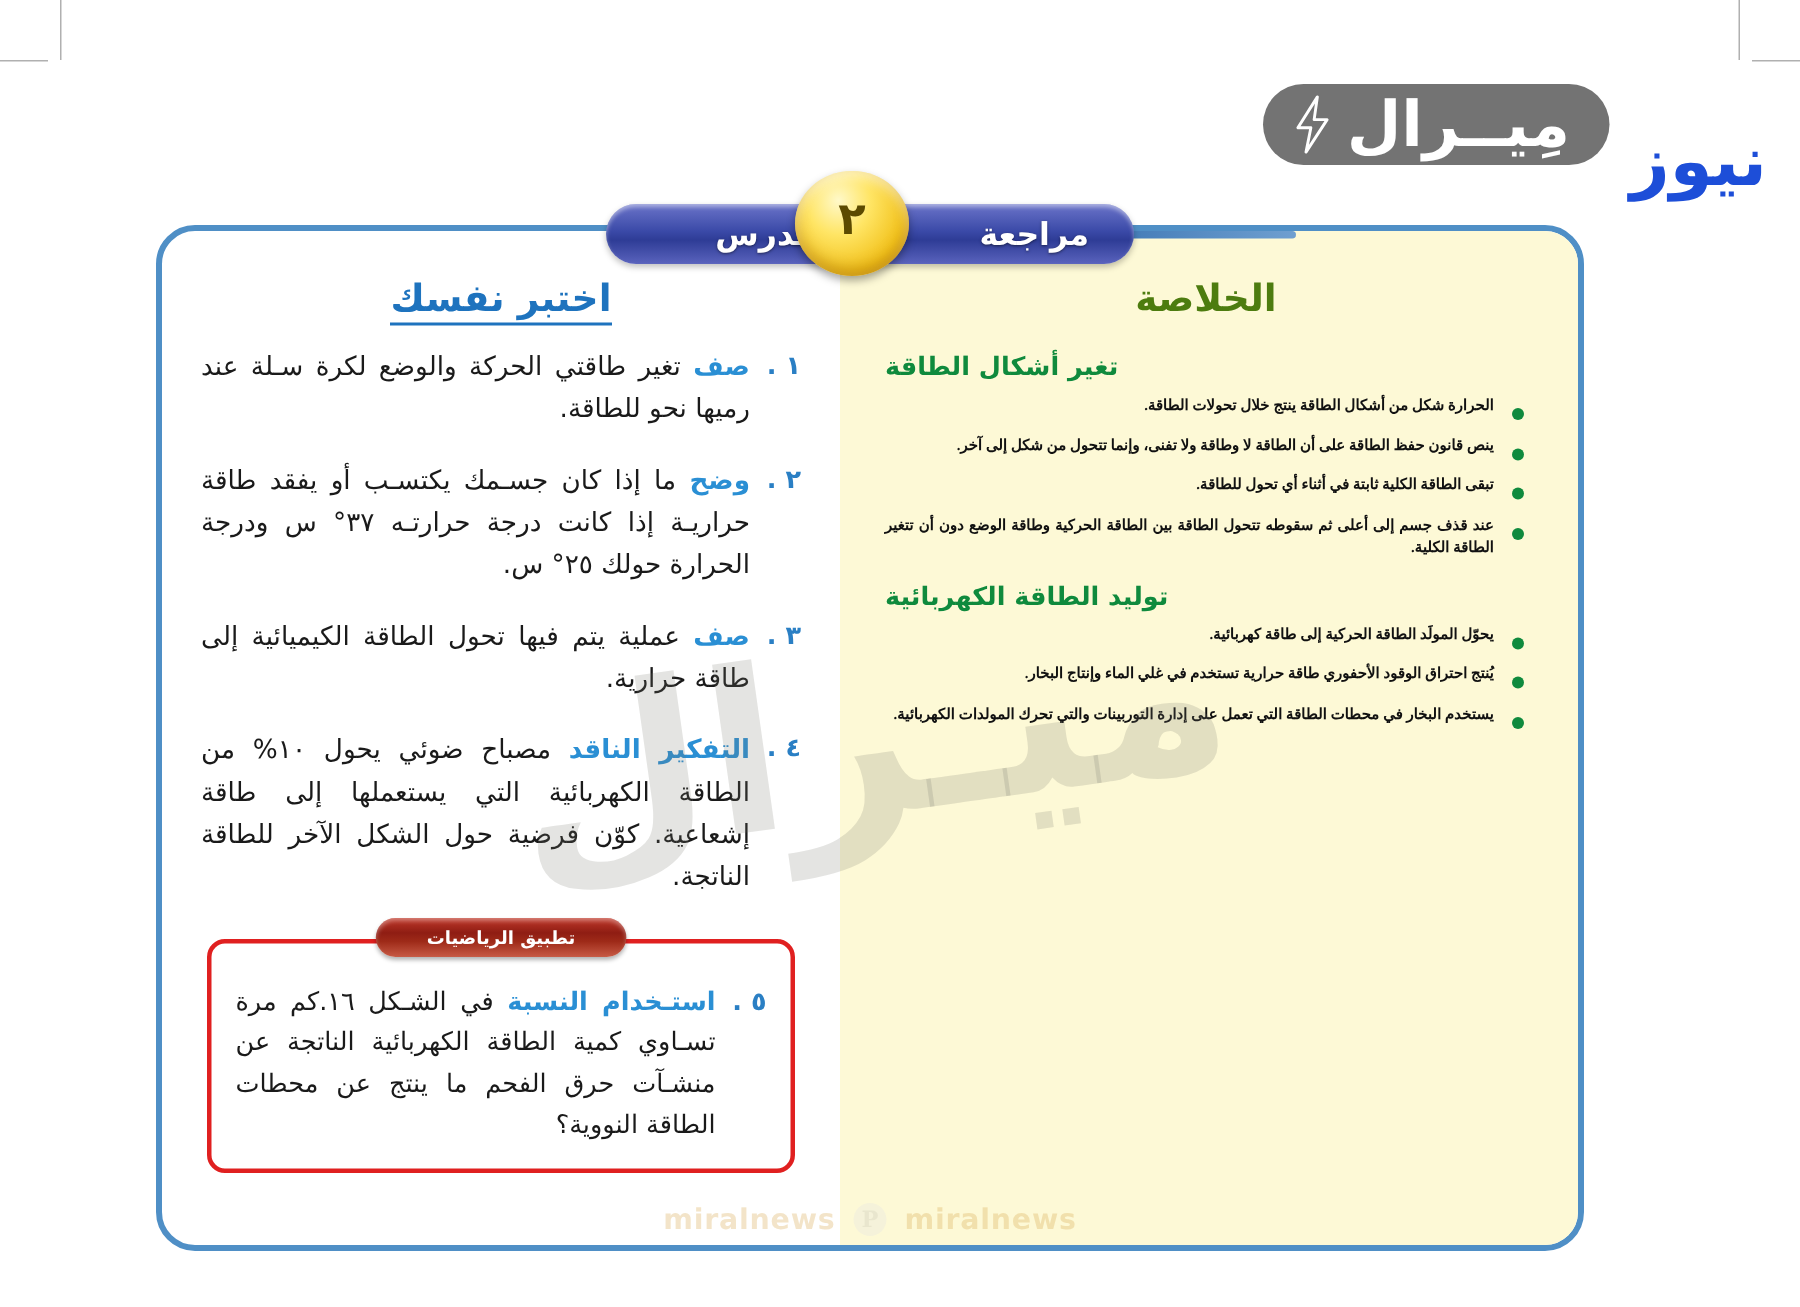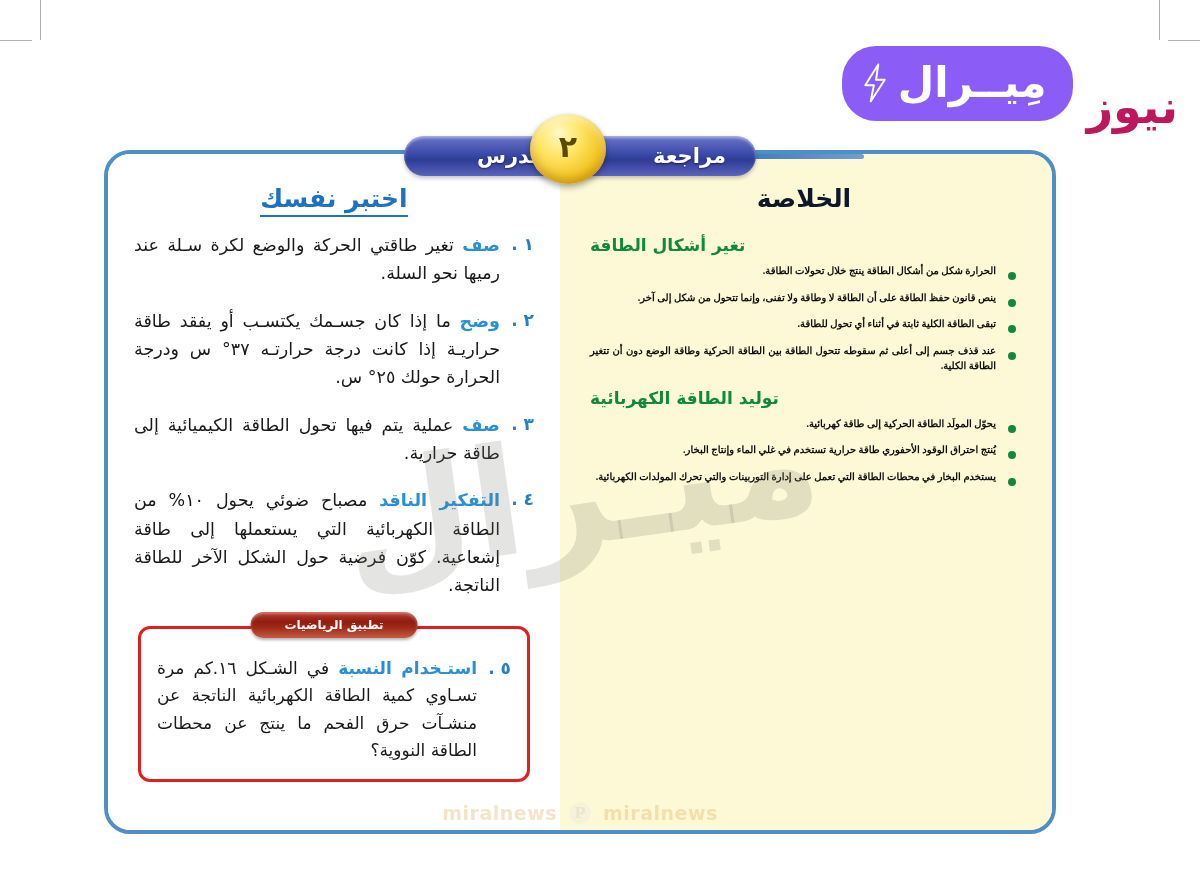--- a/index.html
+++ b/index.html
@@ -35,29 +35,29 @@
     top: 36px;
     right: 22px;
     display: flex;
     align-items: center;
     gap: 14px;
     direction: rtl;
   }
   .brand-word {
     font-size: 46px;
     font-weight: bold;
-    color: #be185d;
+    color: #1d4ed8;
     letter-spacing: -1px;
     line-height: 1;
     margin-top: 48px;
   }
   .brand-pill {
-    background: #8b5cf6;
+    background: #737373;
     border-radius: 34px;
-    height: 75px;
+    height: 54px;
     padding: 0 26px 0 20px;
     display: flex;
     align-items: center;
     gap: 10px;
   }
   .brand-pill-word {
     font-size: 42px;
     font-weight: bold;
     color: #ffffff;
     line-height: 1;
@@ -160,25 +160,26 @@
     padding: 30px 34px 10px 30px;
     position: relative;
   }
   
   .panel-test {
     flex: 1;
     background: #ffffff;
     box-sizing: border-box;
     padding: 30px 26px 10px 26px;
     position: relative;
+    border-radius: 28px;
   }
 
   .heading-green {
     text-align: center;
-    color: #0f172a;
+    color: #4d7c0f;
     font-size: 25px;
     font-weight: bold;
     margin: 0 0 22px 0;
   }
   .heading-blue {
     text-align: center;
     color: #1e73be;
     font-size: 25px;
     font-weight: bold;
     margin: 0 0 18px 0;
@@ -382,21 +383,21 @@
     </ul>
   </div>
 
   <div class="panel-test">
     <h2 class="heading-blue"><span class="under">اختبر نفسك</span></h2>
 
     <ol class="qlist">
       <li>
         <span class="qnum">١ .</span>
         <span class="kw">صف</span>
-        <span>تغير طاقتي الحركة والوضع لكرة سـلة عند رميها نحو السلة.</span>
+        <span>تغير طاقتي الحركة والوضع لكرة سـلة عند رميها نحو للطاقة.</span>
       </li>
       <li>
         <span class="qnum">٢ .</span>
         <span class="kw">وضح</span>
         <span>ما إذا كان جسـمك يكتسـب أو يفقد طاقة حراريـة إذا كانت درجة حرارتـه ٣٧° س ودرجة الحرارة حولك ٢٥° س.</span>
       </li>
       <li>
         <span class="qnum">٣ .</span>
         <span class="kw">صف</span>
         <span>عملية يتم فيها تحول الطاقة الكيميائية إلى طاقة حرارية.</span>

